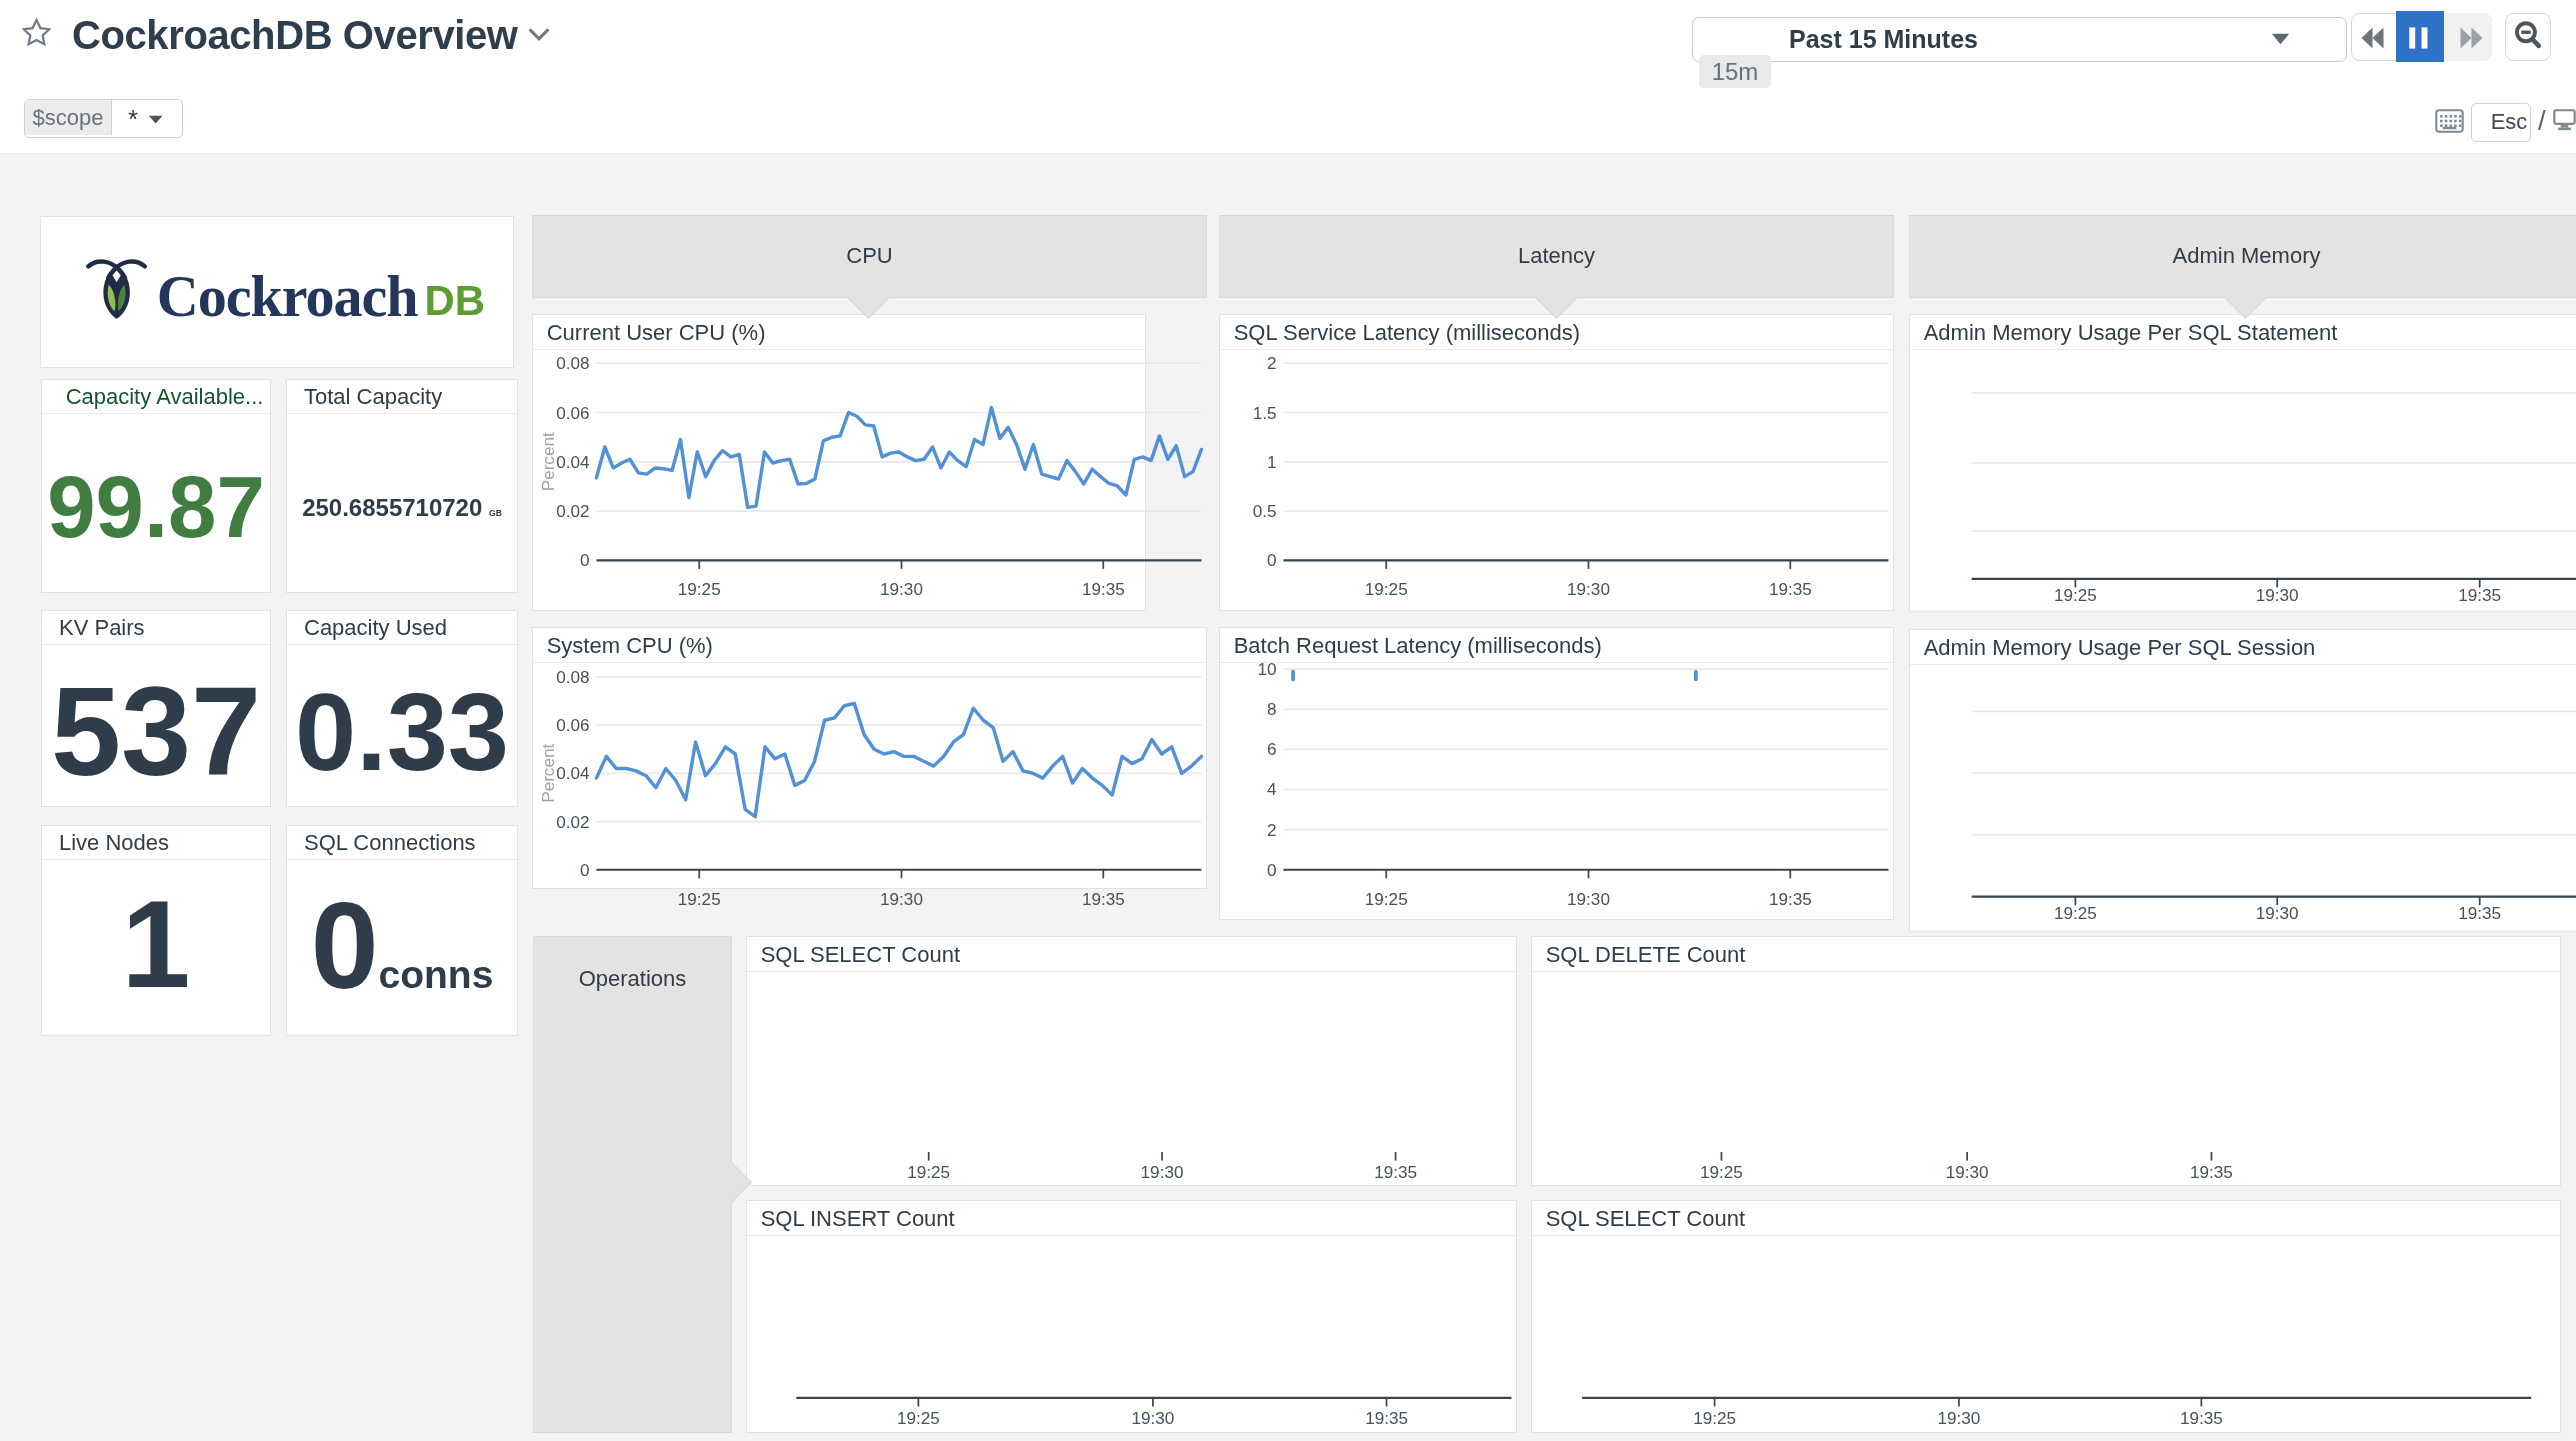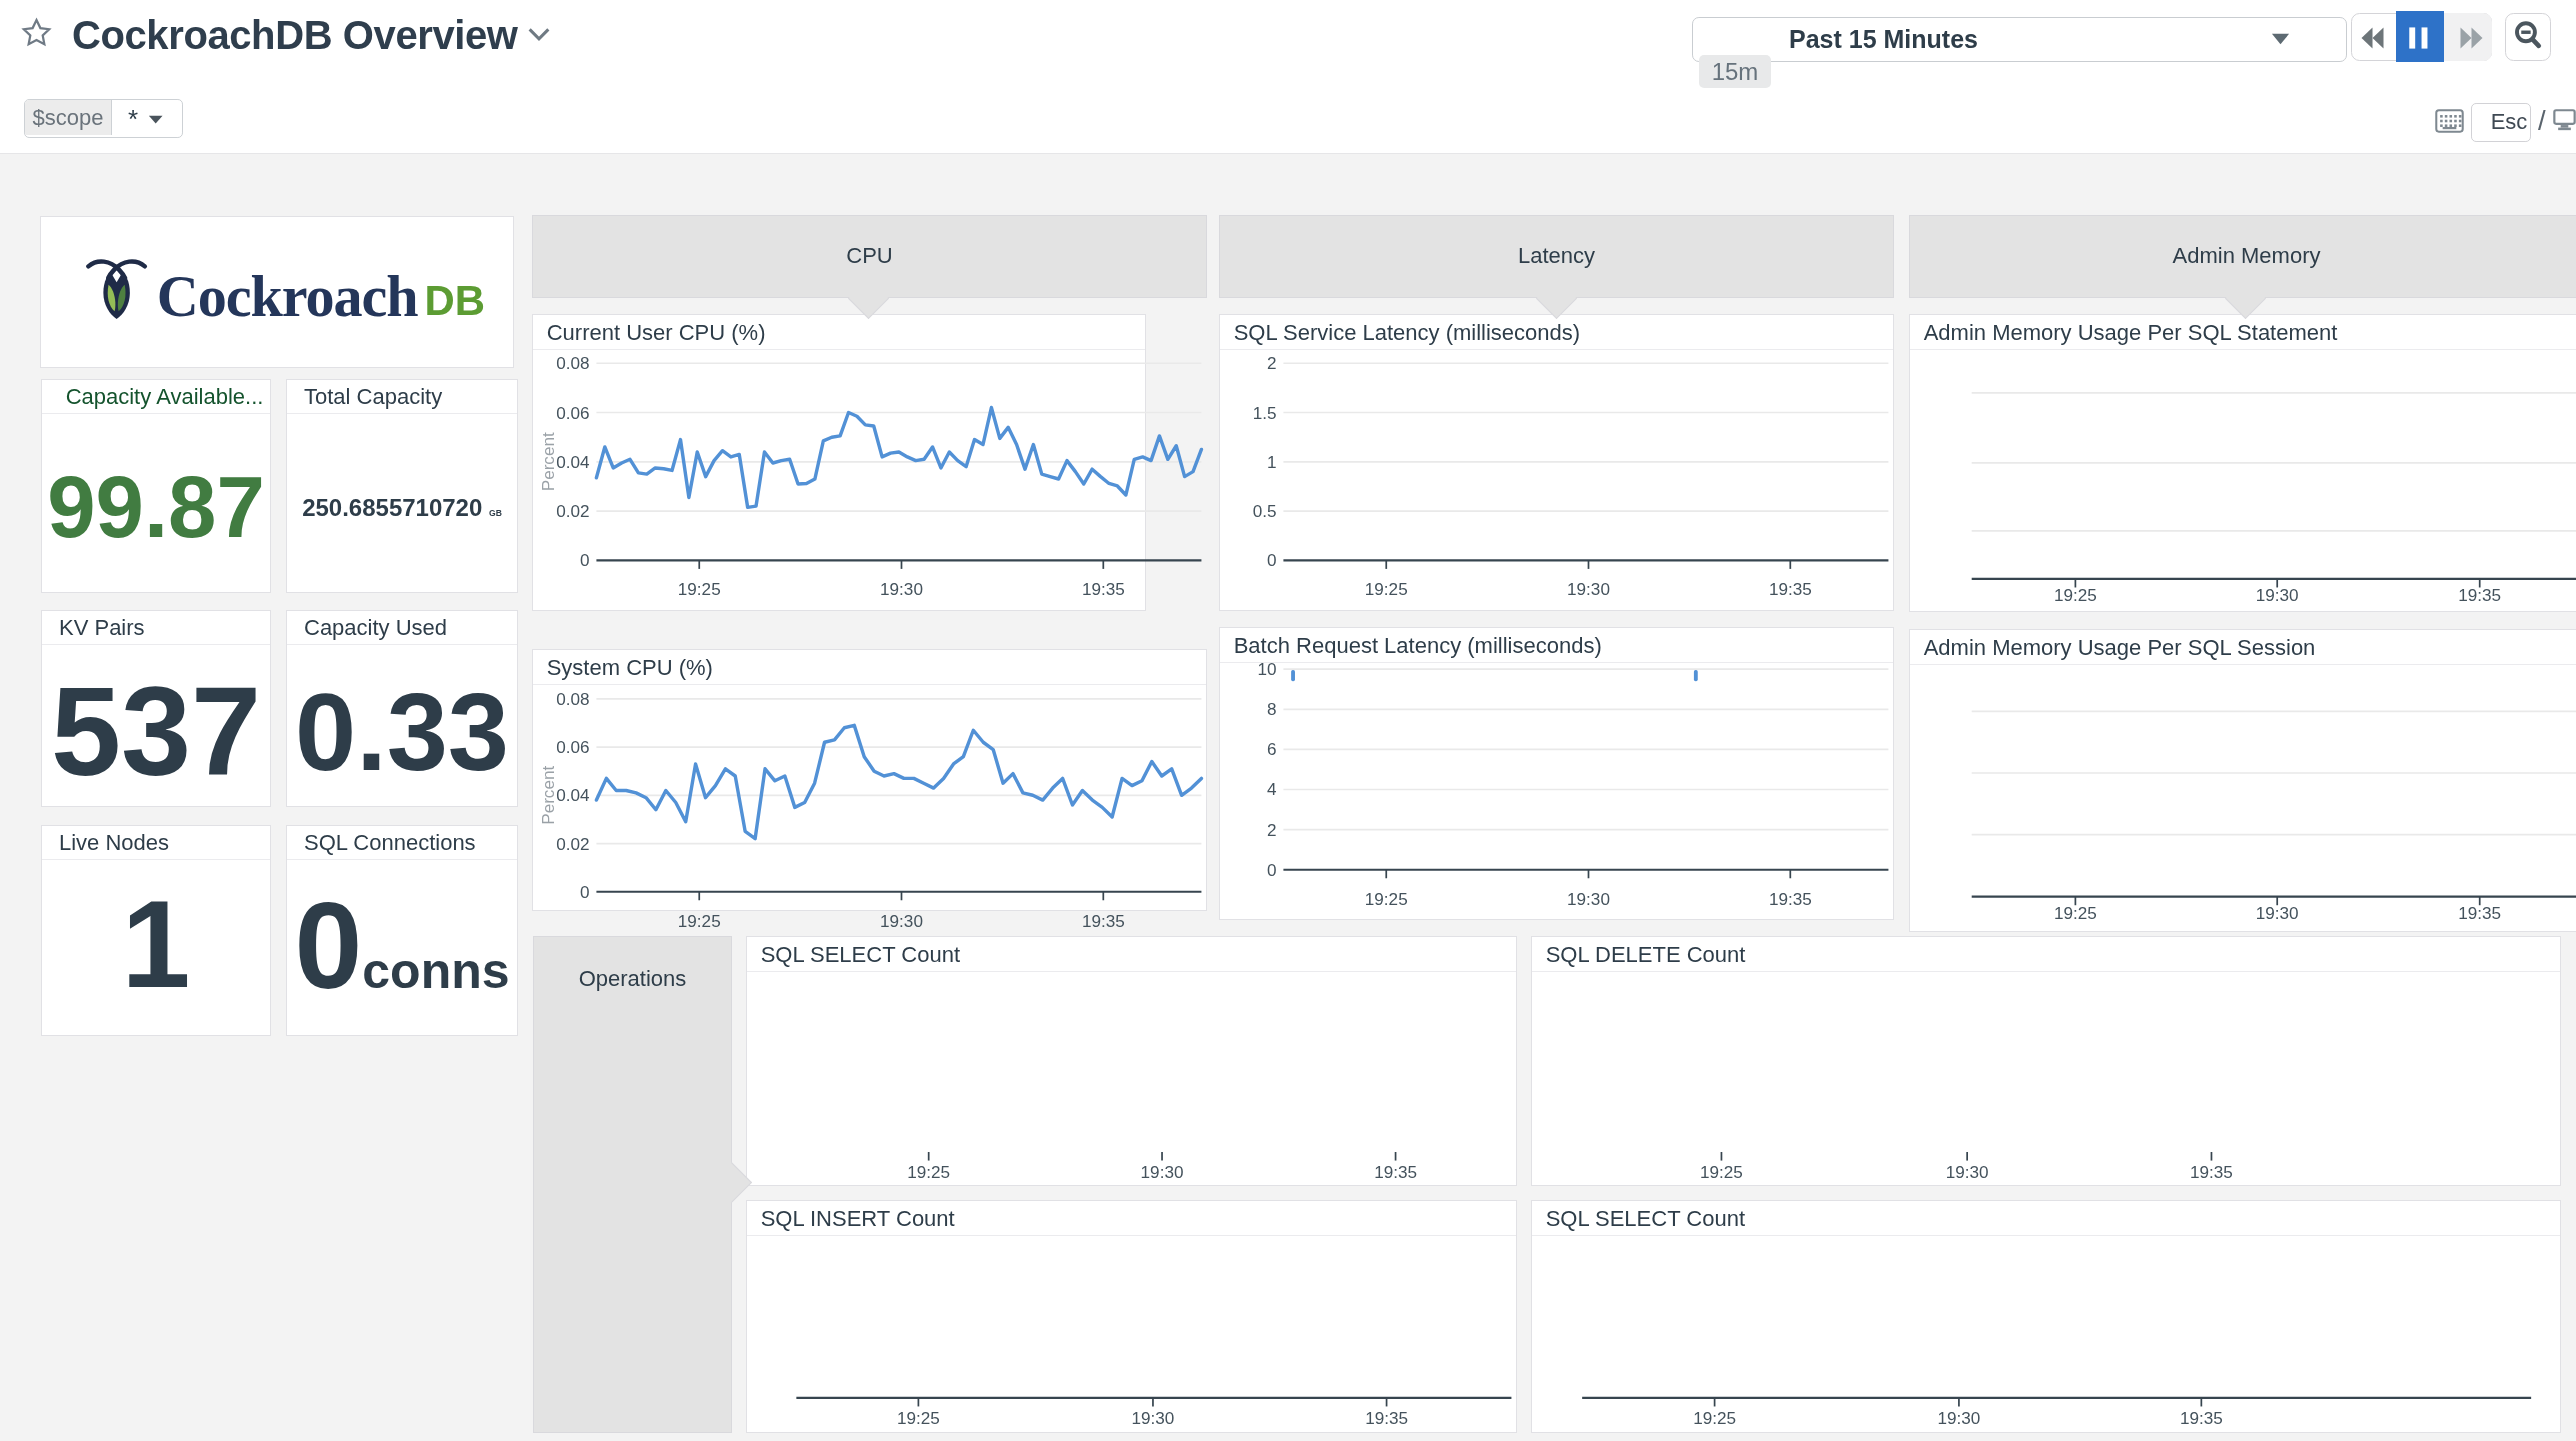--- a/index.html
+++ b/index.html
@@ -117,21 +117,21 @@
   </div>
 <div class="card" style="left:41px;top:825px;width:230px;height:211px;">
     <div style="height:34px;line-height:34px;border-bottom:1.7px solid #ebebee;font-size:22px;color:#2e3d49;padding-left:17px;white-space:nowrap;overflow:hidden;">Live Nodes</div>
     <div style="position:absolute;left:0;top:36px;right:0;bottom:0;display:flex;align-items:center;justify-content:center;">
       <span style="font-size:124px;font-weight:bold;color:#2e3d49;transform:translateY(-5.1px);">1</span>
     </div>
   </div>
 <div class="card" style="left:286px;top:825px;width:232px;height:211px;">
     <div style="height:34px;line-height:34px;border-bottom:1.7px solid #ebebee;font-size:22px;color:#2e3d49;padding-left:17px;white-space:nowrap;overflow:hidden;">SQL Connections</div>
     <div style="position:absolute;left:0;top:36px;right:0;bottom:0;display:flex;align-items:center;justify-content:center;">
-      <span style="font-size:122px;font-weight:bold;color:#2e3d49;transform:translateY(-2.6px);">0<span style="font-size:50px;">conns</span></span>
+      <span style="font-size:122px;font-weight:bold;color:#2e3d49;transform:translateY(-2.6px);">0<span style="font-size:39px;">conns</span></span>
     </div>
   </div>
 <div class="gh" style="left:532px;top:215px;width:675px;height:83px;">CPU</div>
 <div class="notch" style="left:854px;top:284px;"></div>
 <div class="gh" style="left:1219px;top:215px;width:675px;height:83px;">Latency</div>
 <div class="notch" style="left:1542px;top:284px;"></div>
 <div class="gh" style="left:1909px;top:215px;width:675px;height:83px;">Admin Memory</div>
 <div class="notch" style="left:2231px;top:284px;"></div>
 <div class="card" style="left:532px;top:314px;width:614px;height:297px;">
 <div class="ct">Current User CPU (%)</div>
@@ -149,21 +149,21 @@
 <line x1="194.0" y1="286.5" x2="194.0" y2="296.5" stroke="#37454f" stroke-width="2"></line>
 <text x="194.0" y="327.5" font-size="20" fill="#44525c" text-anchor="middle">19:25</text>
 <line x1="430.0" y1="286.5" x2="430.0" y2="296.5" stroke="#37454f" stroke-width="2"></line>
 <text x="430.0" y="327.5" font-size="20" fill="#44525c" text-anchor="middle">19:30</text>
 <line x1="665.5" y1="286.5" x2="665.5" y2="296.5" stroke="#37454f" stroke-width="2"></line>
 <text x="665.5" y="327.5" font-size="20" fill="#44525c" text-anchor="middle">19:35</text>
 <text x="24" y="171.5" font-size="20" fill="#9aa1a7" text-anchor="middle" transform="rotate(-90 24 171.5)">Percent</text>
 <polyline points="74.0,190.2 83.8,154.2 93.6,178.7 103.4,172.9 113.2,168.6 123.0,184.4 132.8,185.9 142.6,178.7 152.4,179.6 162.2,181.6 172.1,145.6 181.9,213.2 191.7,160.0 201.5,188.8 211.3,170.1 221.1,158.6 230.9,165.8 240.7,162.9 250.5,224.7 260.3,223.2 270.1,160.0 279.9,172.9 289.7,170.1 299.5,168.6 309.3,197.4 319.1,196.8 328.9,191.6 338.8,147.1 348.6,142.8 358.4,141.3 368.2,114.0 378.0,118.3 387.8,128.4 397.6,129.8 407.4,165.8 417.2,161.4 427.0,160.0 436.8,165.8 446.6,170.1 456.4,168.6 466.2,154.2 476.0,178.7 485.8,160.0 495.6,170.1 505.4,177.2 515.2,145.6 525.1,151.4 534.9,108.2 544.7,144.2 554.5,131.3 564.3,151.4 574.1,180.1 583.9,151.4 593.7,185.9 603.5,188.8 613.3,191.6 623.1,170.1 632.9,183.0 642.7,197.4 652.5,180.1 662.3,188.8 672.1,196.8 681.9,199.7 691.8,210.3 701.6,168.6 711.4,165.8 721.2,170.1 731.0,141.3 740.8,168.6 750.6,152.8 760.4,188.8 770.2,183.0 780.0,157.1" fill="none" stroke="#5291d6" stroke-width="4" stroke-linejoin="round" stroke-linecap="round"></polyline>
 </svg>
   </div>
-<div class="card" style="left:532px;top:649px;width:675px;height:262px;">
+<div class="card" style="left:532px;top:627px;width:675px;height:262px;">
 <div class="ct">System CPU (%)</div>
 <svg style="position:absolute;left:0;top:34px;" width="671" height="256" viewBox="0 40 783 298">
 <line x1="74.0" y1="57.0" x2="780.0" y2="57.0" stroke="#e9e9e9" stroke-width="2"></line>
 <text x="66.0" y="57.0" font-size="20" fill="#44525c" text-anchor="end" dominant-baseline="central">0.08</text>
 <line x1="74.0" y1="113.2" x2="780.0" y2="113.2" stroke="#e9e9e9" stroke-width="2"></line>
 <text x="66.0" y="113.2" font-size="20" fill="#44525c" text-anchor="end" dominant-baseline="central">0.06</text>
 <line x1="74.0" y1="169.5" x2="780.0" y2="169.5" stroke="#e9e9e9" stroke-width="2"></line>
 <text x="66.0" y="169.5" font-size="20" fill="#44525c" text-anchor="end" dominant-baseline="central">0.04</text>
 <line x1="74.0" y1="225.8" x2="780.0" y2="225.8" stroke="#e9e9e9" stroke-width="2"></line>
 <text x="66.0" y="225.8" font-size="20" fill="#44525c" text-anchor="end" dominant-baseline="central">0.02</text>

